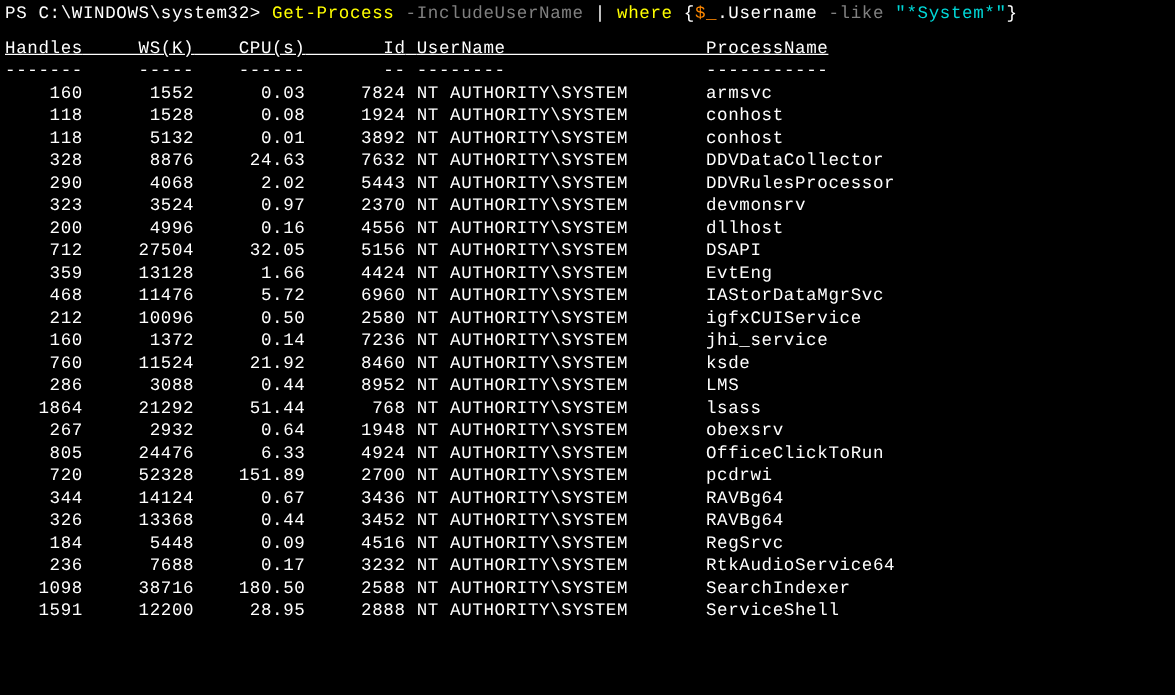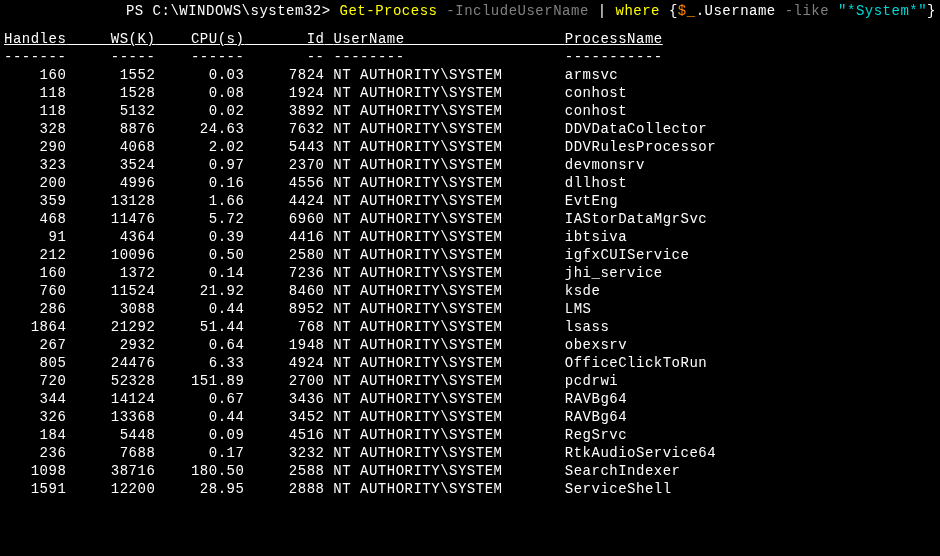--- a/index.html
+++ b/index.html
@@ -16,21 +16,20 @@
       width: 940px;
       height: 556px;
       overflow: hidden;
       padding: 2px 4px;
       letter-spacing: 0.5px;
     }
     .prompt-line {
       white-space: pre;
       color: #ffffff;
       margin-bottom: 10px;
-      text-align: right;
     }
     .yellow { color: #ffff00; }
     .gray { color: #808080; }
     .orange { color: #ff8800; }
     .cyan { color: #00d7d7; }
     .white { color: #ffffff; }
     .header-row {
       white-space: pre;
       color: #ffffff;
       text-decoration: underline;
@@ -51,28 +50,28 @@
 <body>
 
 <div class="prompt-line"><span class="white">PS </span><span class="white">C:\WINDOWS\system32&gt;</span><span class="yellow"> Get-Process</span><span class="gray"> -IncludeUserName</span><span class="white"> | </span><span class="yellow">where</span><span class="white"> {</span><span class="orange">$_</span><span class="white">.Username </span><span class="gray">-like </span><span class="cyan">"*System*"</span><span class="white">}</span></div>
 
 <div class="table">
 <div class="header-row"><span id="h-handles">Handles</span><span id="h-ws">     WS(K)</span><span id="h-cpu">    CPU(s)</span><span id="h-id">       Id</span> <span id="h-username">UserName                  </span><span id="h-processname">ProcessName</span></div>
 <div class="separator-row"><span id="s-handles">-------</span><span id="s-ws">     -----</span><span id="s-cpu">    ------</span><span id="s-id">       --</span> <span id="s-username">--------                  </span><span id="s-processname">-----------</span></div>
 <div id="table-body">
       <div class="data-row">    160      1552      0.03     7824 NT AUTHORITY\SYSTEM       armsvc</div>
       <div class="data-row">    118      1528      0.08     1924 NT AUTHORITY\SYSTEM       conhost</div>
-      <div class="data-row">    118      5132      0.02     3892 NT AUTHORITY\SYSTEM       conhost</div>
+      <div class="data-row">    118      5132      0.01     3892 NT AUTHORITY\SYSTEM       conhost</div>
       <div class="data-row">    328      8876     24.63     7632 NT AUTHORITY\SYSTEM       DDVDataCollector</div>
       <div class="data-row">    290      4068      2.02     5443 NT AUTHORITY\SYSTEM       DDVRulesProcessor</div>
       <div class="data-row">    323      3524      0.97     2370 NT AUTHORITY\SYSTEM       devmonsrv</div>
       <div class="data-row">    200      4996      0.16     4556 NT AUTHORITY\SYSTEM       dllhost</div>
+      <div class="data-row">    712     27504     32.05     5156 NT AUTHORITY\SYSTEM       DSAPI</div>
       <div class="data-row">    359     13128      1.66     4424 NT AUTHORITY\SYSTEM       EvtEng</div>
       <div class="data-row">    468     11476      5.72     6960 NT AUTHORITY\SYSTEM       IAStorDataMgrSvc</div>
-      <div class="data-row">     91      4364      0.39     4416 NT AUTHORITY\SYSTEM       ibtsiva</div>
       <div class="data-row">    212     10096      0.50     2580 NT AUTHORITY\SYSTEM       igfxCUIService</div>
       <div class="data-row">    160      1372      0.14     7236 NT AUTHORITY\SYSTEM       jhi_service</div>
       <div class="data-row">    760     11524     21.92     8460 NT AUTHORITY\SYSTEM       ksde</div>
       <div class="data-row">    286      3088      0.44     8952 NT AUTHORITY\SYSTEM       LMS</div>
       <div class="data-row">   1864     21292     51.44      768 NT AUTHORITY\SYSTEM       lsass</div>
       <div class="data-row">    267      2932      0.64     1948 NT AUTHORITY\SYSTEM       obexsrv</div>
       <div class="data-row">    805     24476      6.33     4924 NT AUTHORITY\SYSTEM       OfficeClickToRun</div>
       <div class="data-row">    720     52328    151.89     2700 NT AUTHORITY\SYSTEM       pcdrwi</div>
       <div class="data-row">    344     14124      0.67     3436 NT AUTHORITY\SYSTEM       RAVBg64</div>
       <div class="data-row">    326     13368      0.44     3452 NT AUTHORITY\SYSTEM       RAVBg64</div>

